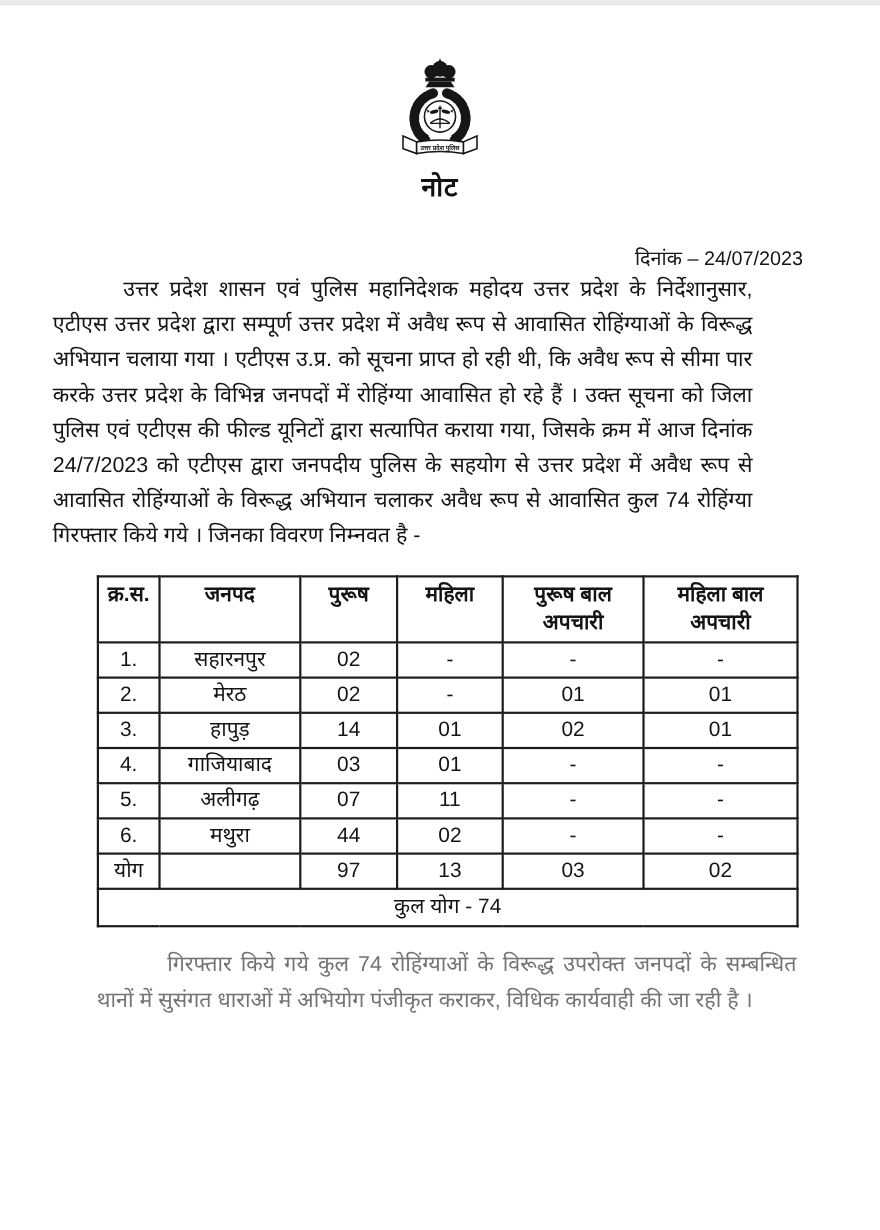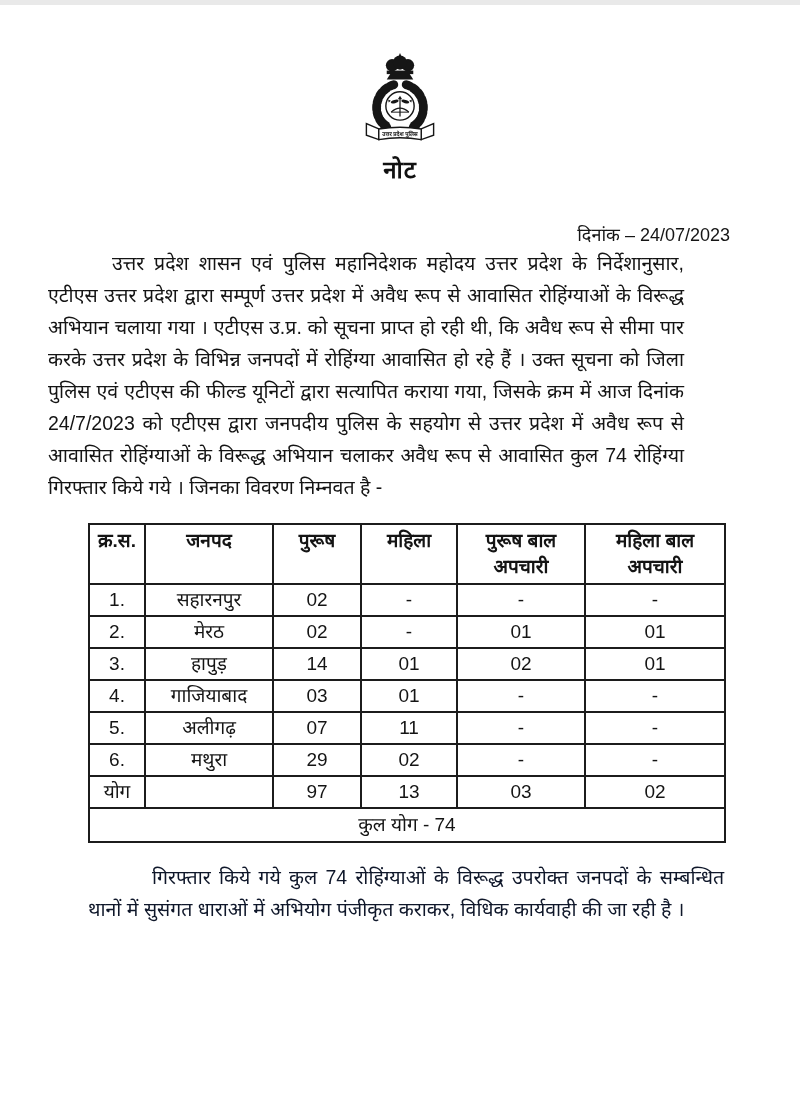--- a/index.html
+++ b/index.html
@@ -32,21 +32,21 @@
   .arrest-table th,.arrest-table td{
     border:2px solid #1c1c1c;text-align:center;padding:2px 3px;
     overflow:hidden;
   }
   .arrest-table th{font-weight:bold;vertical-align:top;line-height:26px;padding-top:3px;padding-bottom:10px;}
   .arrest-table th.tall{padding-bottom:3px;}
   .arrest-table td{height:26px;line-height:24px;font-weight:normal;}
   .grand-total-cell{height:28px !important;}
   .closing-para{
     margin:18px 76px 0 88px;width:636px;font-size:19.5px;line-height:32px;
-    text-align:justify;text-indent:64px;color:#0f172a;
+    text-align:justify;text-indent:64px;color:#737373;
   }
 </style>
 </head>
 <body>
 
 <div class="page">
   <div class="scan-edge"></div>
 
   <svg class="crest" viewBox="0 0 120 104" aria-hidden="true">
     <g fill="#161616" stroke="none">
@@ -145,21 +145,21 @@
         <td>5.</td>
         <td>अलीगढ़</td>
         <td>07</td>
         <td>11</td>
         <td>-</td>
         <td>-</td>
       </tr>
       <tr>
         <td>6.</td>
         <td>मथुरा</td>
-        <td>29</td>
+        <td>44</td>
         <td>02</td>
         <td>-</td>
         <td>-</td>
       </tr>
       <tr>
         <td>योग</td>
         <td></td>
         <td>97</td>
         <td>13</td>
         <td>03</td>

